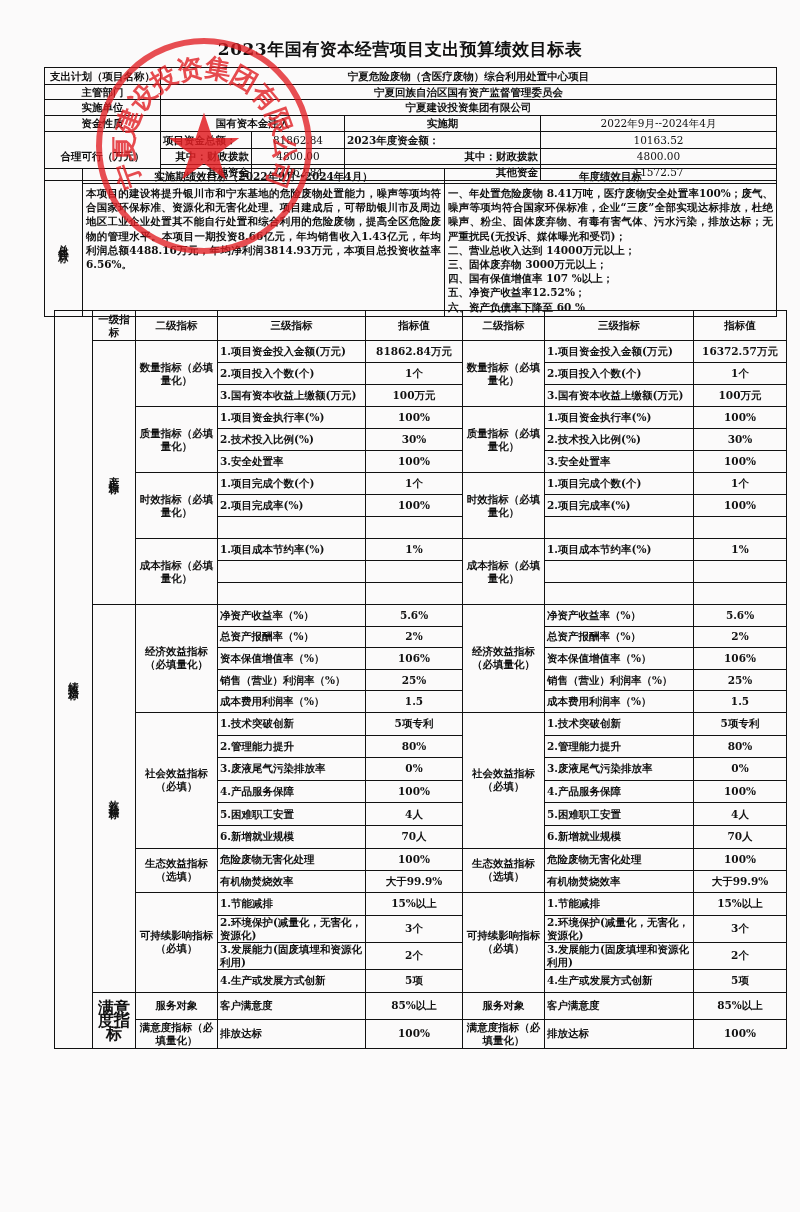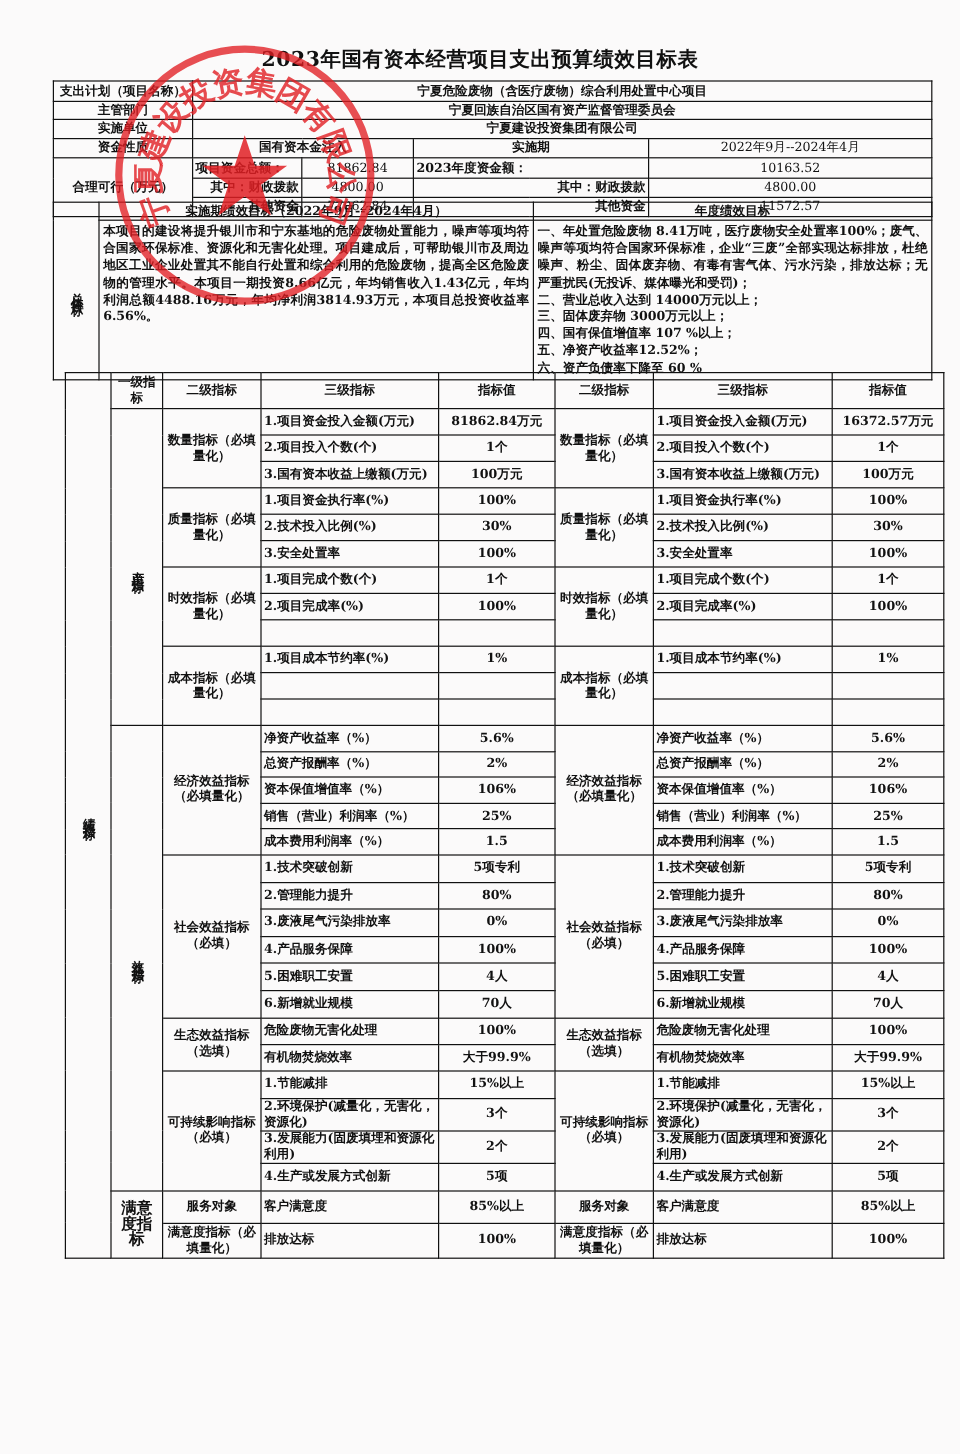--- a/index.html
+++ b/index.html
@@ -325,21 +325,21 @@
         <td class="c b">2个</td>
       </tr>
       <tr style="height: 23px;">
         <td class="l b">4.生产或发展方式创新</td>
         <td class="c b">5项</td>
         <td class="l b">4.生产或发展方式创新</td>
         <td class="c b">5项</td>
       </tr>
       <tr style="height: 27px;">
         <td rowspan="2" class="c">
-          <div class="b" style="font-size:13px;text-align:center;">满意度指标</div>
+          <div class="b" style="font-size:16px;text-align:center;">满意度指标</div>
         </td>
         <td rowspan="1" class="c b">服务对象</td>
         <td class="l b">客户满意度</td>
         <td class="c b">85%以上</td>
         <td rowspan="1" class="c b">服务对象</td>
         <td class="l b">客户满意度</td>
         <td class="c b">85%以上</td>
       </tr>
       <tr style="height: 29px;">
         <td rowspan="1" class="c b">满意度指标（必填量化）</td>

